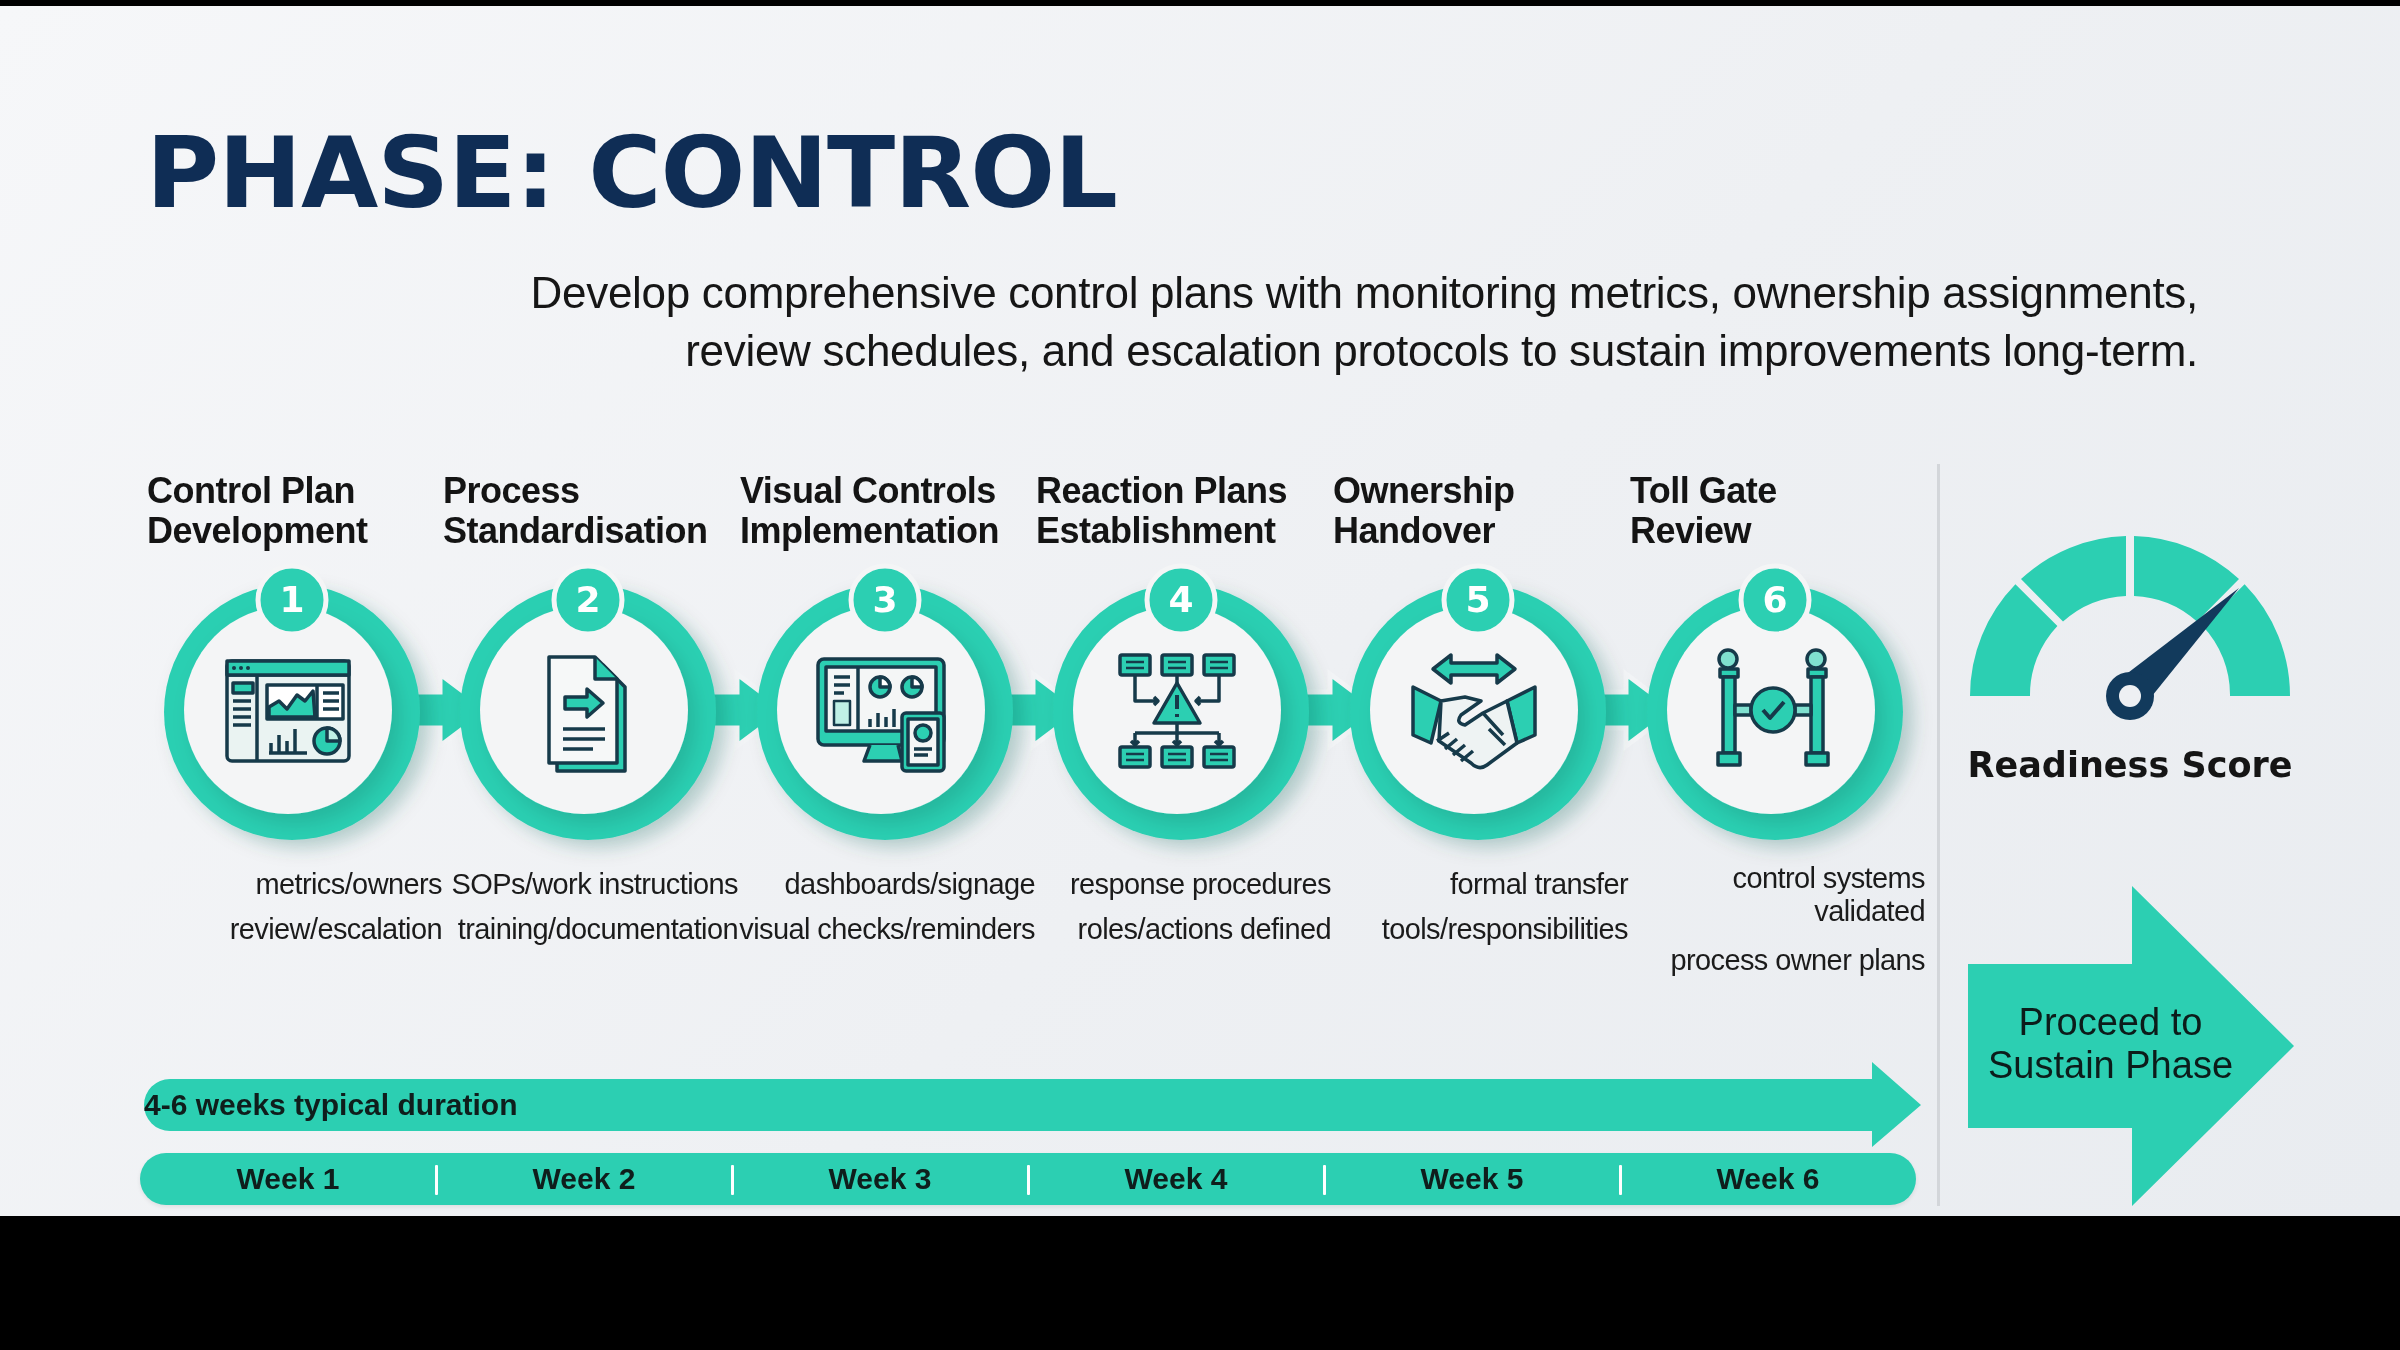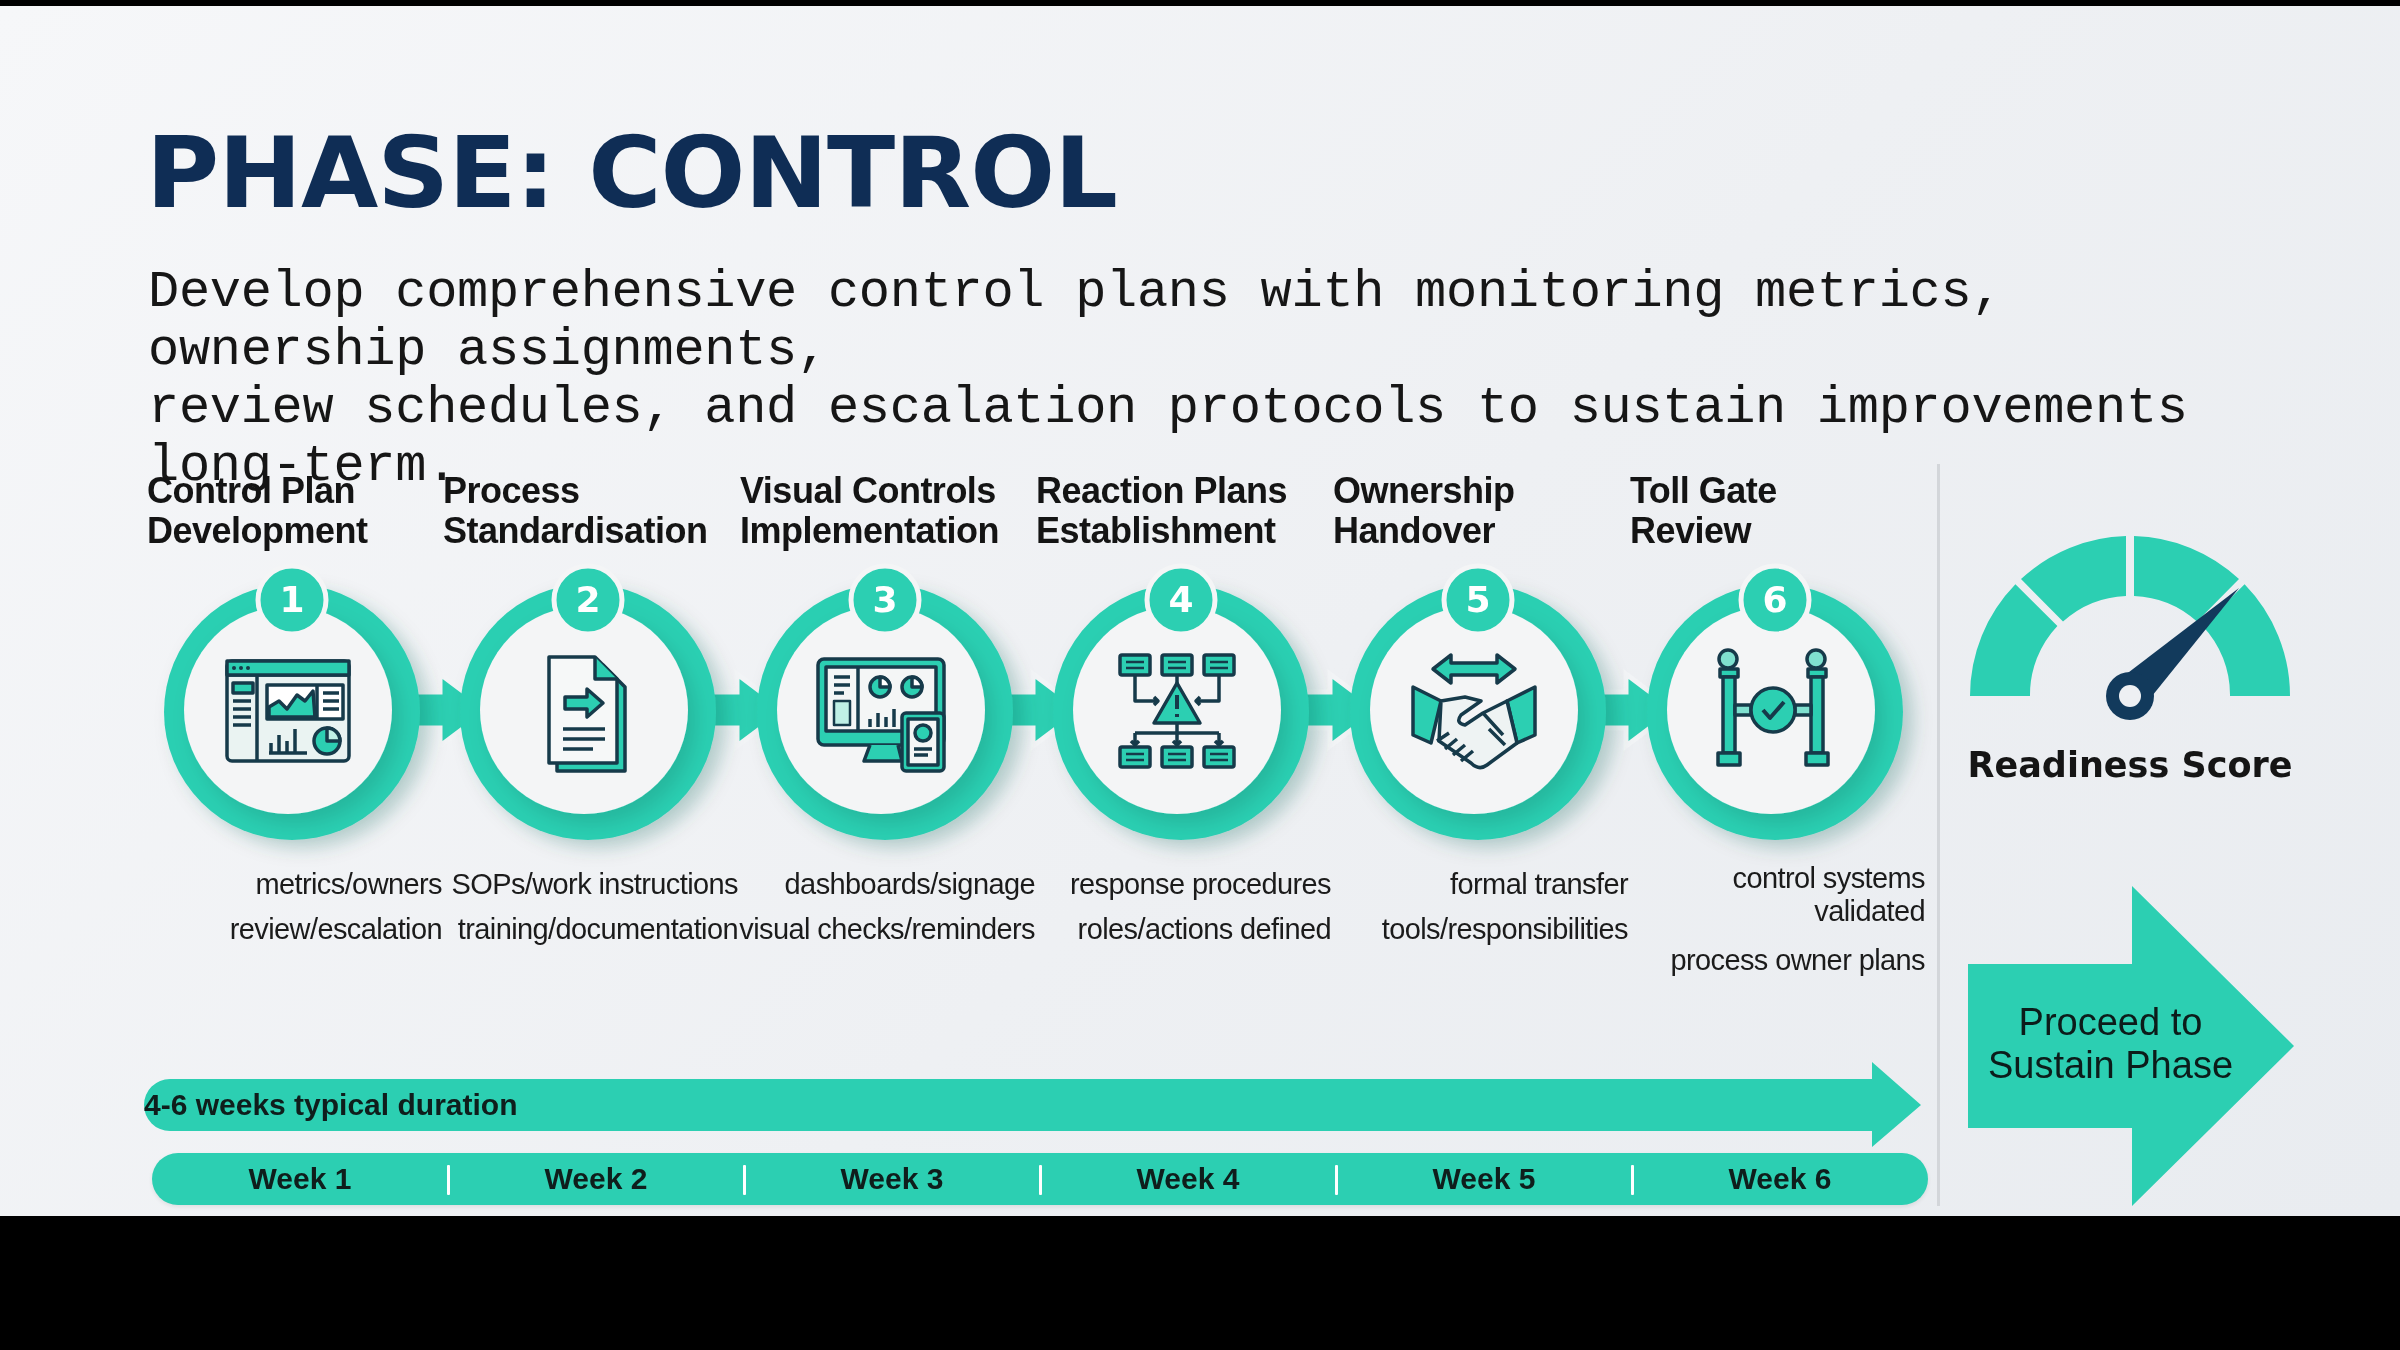--- a/index.html
+++ b/index.html
@@ -14,22 +14,22 @@
       overflow: hidden;
     }
     .title {
       position: absolute; left: 146px; top: 118px; margin: 0;
       font-family: "DejaVu Sans", sans-serif; font-weight: 700;
       font-size: 98px; letter-spacing: -1px; color: #0f2d55; line-height: 1;
       transform: scaleX(1.02); transform-origin: left top;
     }
     .subtitle {
       position: absolute; left: 148px; top: 258px; width: 2050px; margin: 0;
-      font-family: Liberation Mono, monospace; font-size: 52px; line-height: 58px;
-      color: #161616; letter-spacing: -0.3px;
+      font-family: Liberation Sans, sans-serif; font-size: 44px; line-height: 58px;
+      color: #161616; letter-spacing: -0.3px; text-align: right;
     }
     .step-title {
       position: absolute; width: 290px; text-align: left;
       font-family: "Liberation Sans", sans-serif; font-weight: 700;
       font-size: 36px; line-height: 40px; color: #141414; letter-spacing: -0.5px;
     }
     .step-desc {
       position: absolute; width: 300px; text-align: right;
       font-family: "Liberation Sans", sans-serif;
       font-size: 29px; line-height: 45px; color: #1b1b1b; letter-spacing: -0.6px;
@@ -51,21 +51,21 @@
     }
     .proceed-label {
       position: absolute; left: 1968px; top: 995px; width: 285px; text-align: center;
       font-family: "Liberation Sans", sans-serif; font-weight: 400; font-size: 38px; line-height: 43px; color: #0c1c1a;
     }
     .duration-label {
       position: absolute; left: 144px; top: 1073px; width: 1776px; height: 52px; line-height: 52px; text-align: left;
       font-family: "Liberation Sans", sans-serif; font-weight: 700; font-size: 30px; color: #0f1e1c;
     }
     .week-bar {
-      position: absolute; left: 152px; top: 1147px; width: 1776px; height: 52px;
+      position: absolute; left: 140px; top: 1147px; width: 1776px; height: 52px;
       background: #2ccfb2; border-radius: 26px; display: flex;
       box-shadow: 0 2px 4px rgba(0,0,0,0.08);
     }
     .week {
       flex: 1; position: relative; text-align: center; line-height: 52px;
       font-family: "Liberation Sans", sans-serif; font-weight: 700; font-size: 30px; color: #0f1e1c;
     }
     .week + .week::before {
       content: ""; position: absolute; left: -1px; top: 12px; width: 3px; height: 30px; background: #ffffff; border-radius: 1px;
     }

